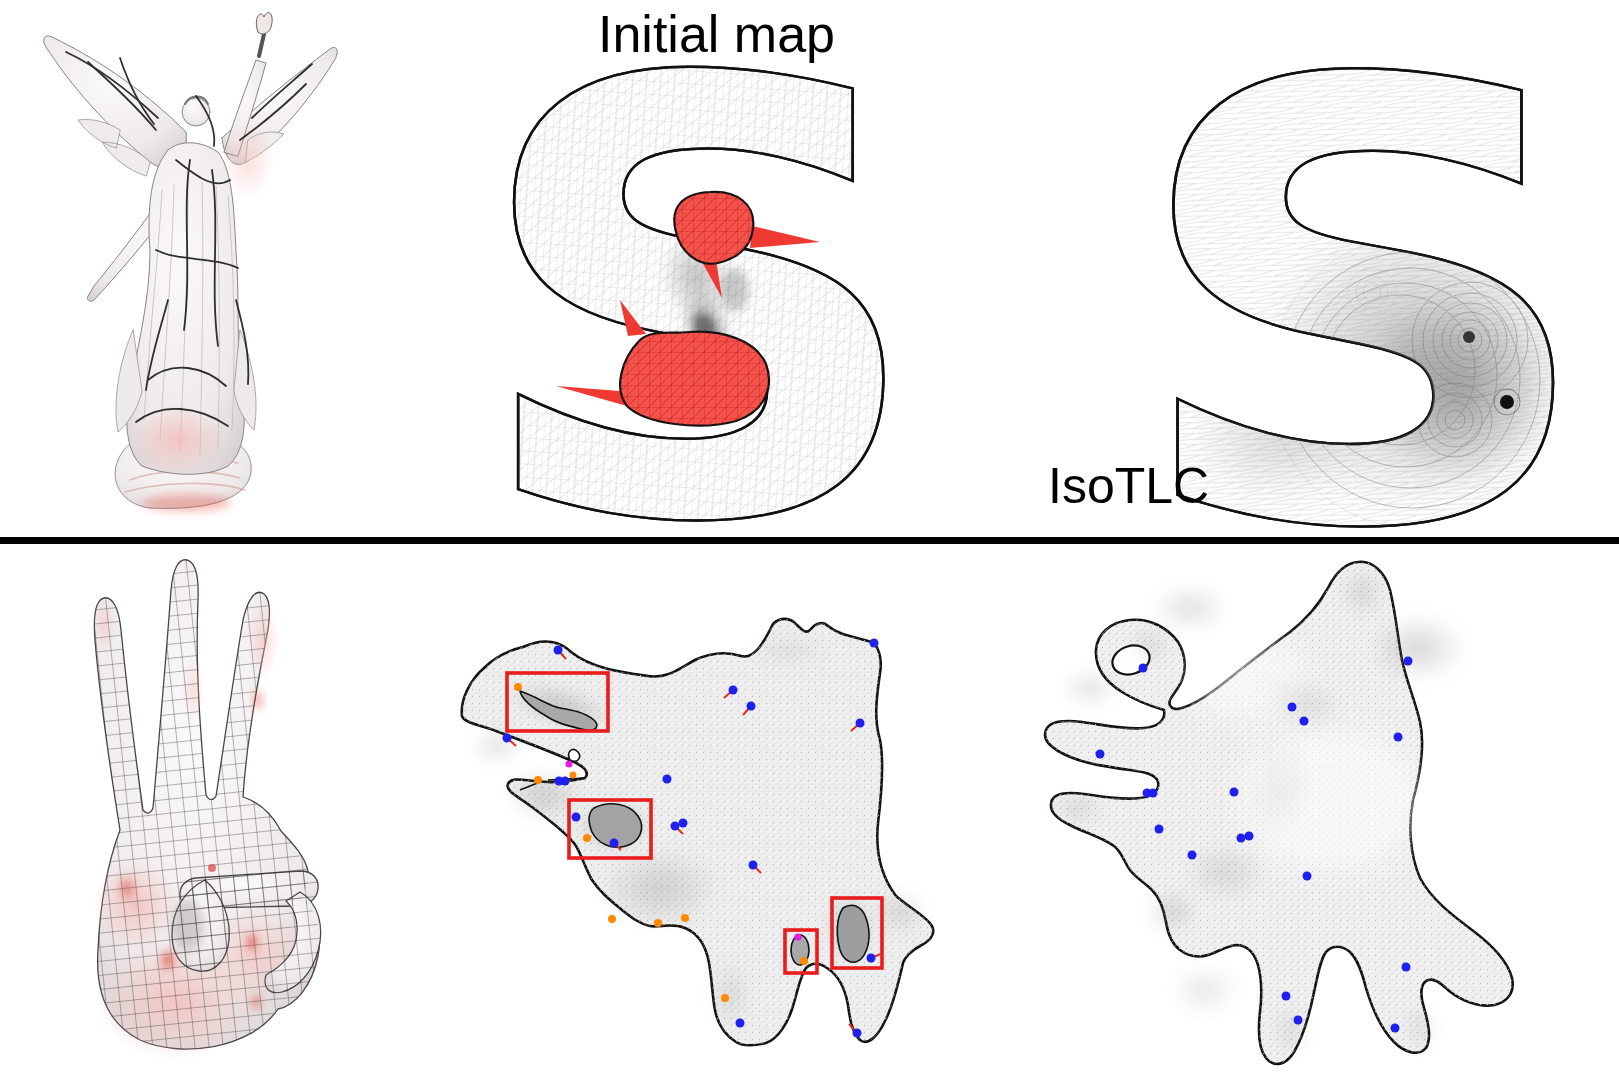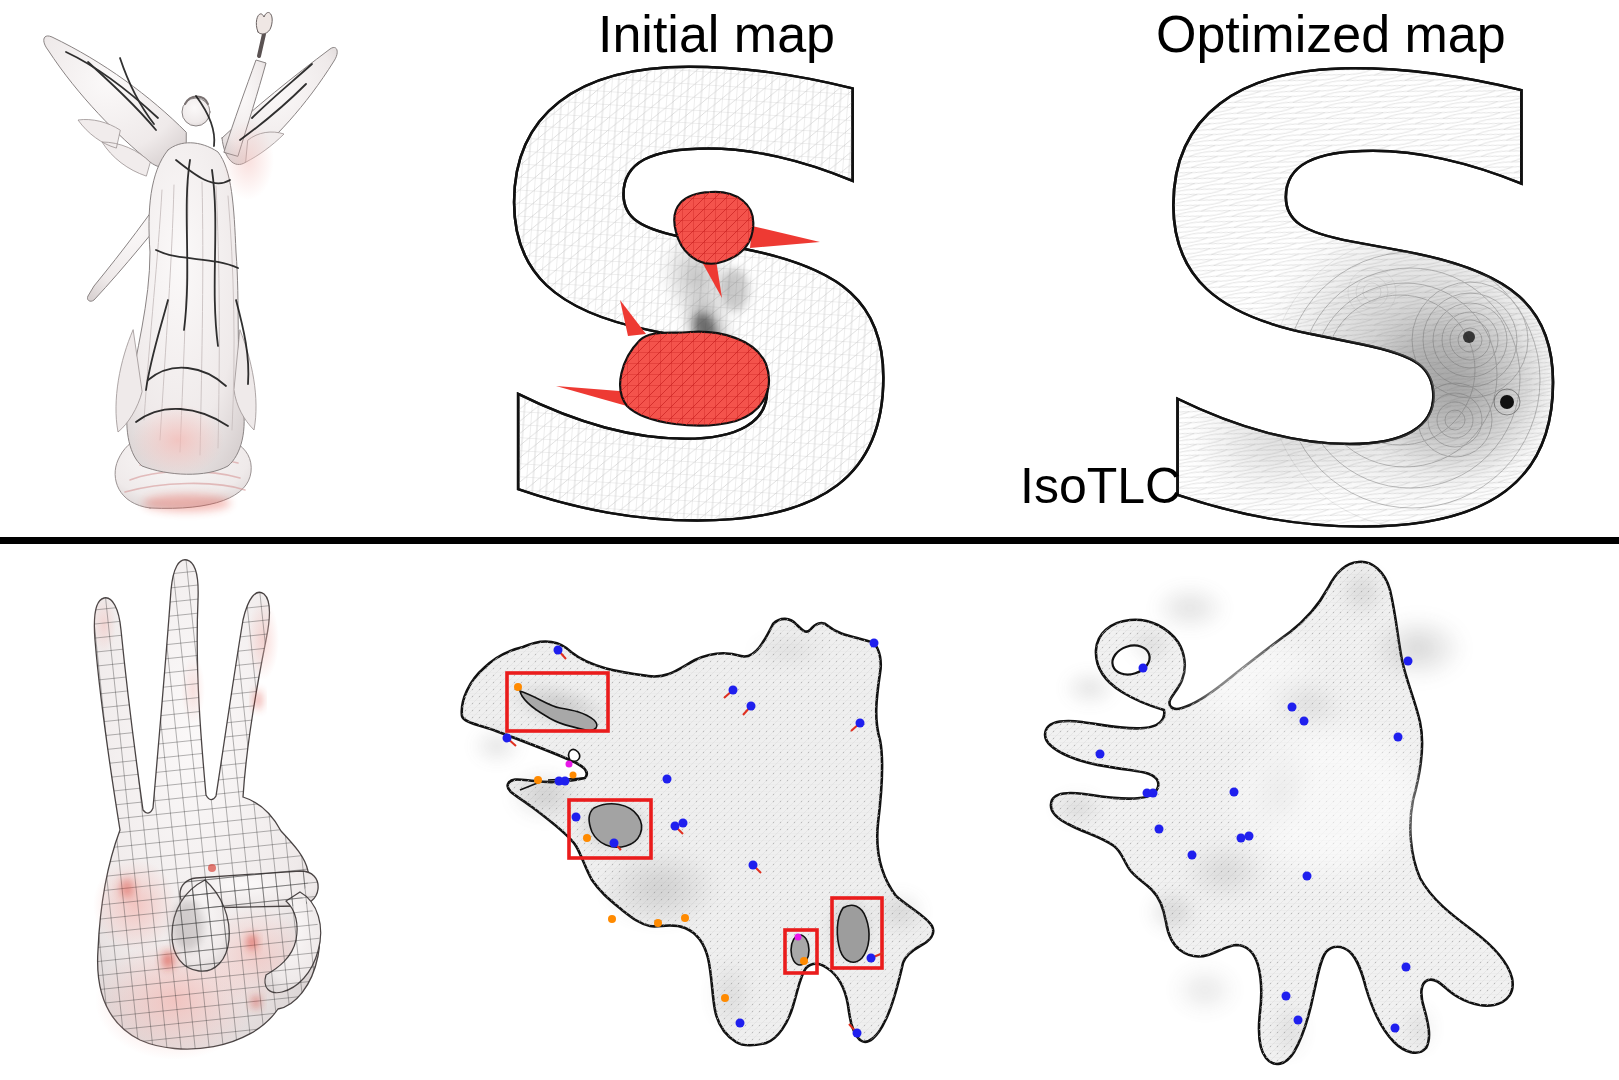--- a/index.html
+++ b/index.html
@@ -411,17 +411,16 @@
           <circle cx="1408" cy="661" r="4.5"></circle>
           <circle cx="1286" cy="996" r="4.5"></circle>
       <circle cx="1298" cy="1020" r="4.5"></circle>
           <circle cx="1406" cy="967" r="4.5"></circle>
           <circle cx="1395" cy="1028" r="4.5"></circle>
     </g>
   </g>
 </svg>
 
   <div class="lbl col-hdr" style="left:598px;top:8px">Initial map</div>
-  <div class="lbl col-hdr" style="left:1156px;top:8px">Optimized map</div>
-  <div class="lbl method" style="left:1020px;top:461px">IsoTLC</div>
+  <div class="lbl method" style="left:1048px;top:461px">IsoTLC</div>
 
   <div class="divider"></div>
 </div>
 
 </body></html>

